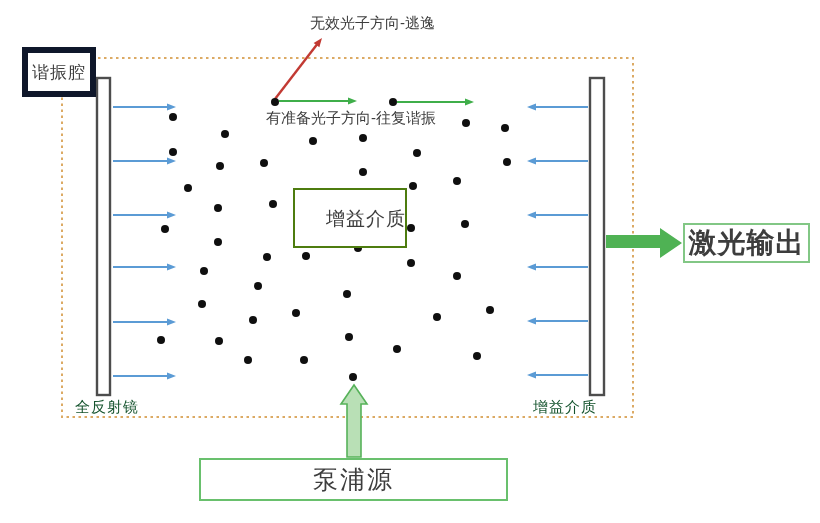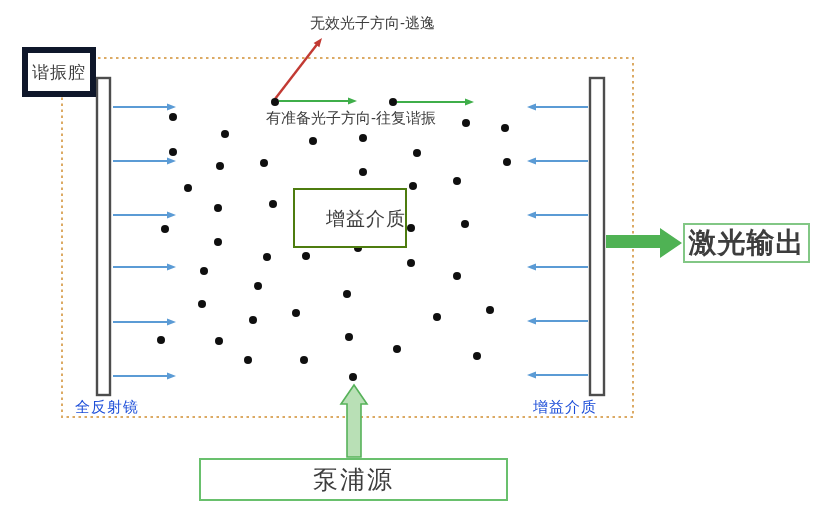--- a/index.html
+++ b/index.html
@@ -12,21 +12,21 @@
   .boxed{
     position:absolute;display:flex;align-items:center;justify-content:center;
     background:#ffffff;box-sizing:border-box;white-space:nowrap;line-height:1;
   }
   .cavity-box{left:22px;top:47px;width:74px;height:50px;border:6px solid #0f172a;font-size:17px;letter-spacing:1px;}
   .gain-box{left:293px;top:188px;width:114px;height:60px;border:2px solid #4d7c0f;font-size:19px;letter-spacing:1px;padding-left:32px;}
   .laser-box{left:683px;top:223px;width:127px;height:40px;border:2px solid #82c785;font-size:28px;font-weight:bold;letter-spacing:1px;}
   .pump-box{left:199px;top:458px;width:309px;height:43px;border:2px solid #69c06d;font-size:25px;letter-spacing:2px;}
   .escape-lbl{left:310px;top:15px;width:156px;text-align:left;font-size:15px;}
   .prepared-lbl{left:244px;top:110px;width:192px;text-align:right;font-size:15px;}
-  .mirror-lbl{font-size:15px;color:#1d4ed8;letter-spacing:1px;top:399px;}
+  .mirror-lbl{font-size:15px;color:#14532d;letter-spacing:1px;top:399px;}
   .mirror-lbl.left{left:75px;}
   .mirror-lbl.right{left:533px;}
 </style>
 </head>
 <body>
 
 <div class="canvas">
 
   <svg class="layer" id="diagram-svg" width="820" height="523" viewBox="0 0 820 523">
       <rect x="62" y="58" width="571" height="359" fill="none" stroke="#dcaa64" stroke-width="2" stroke-dasharray="2.5 3.5"></rect>

